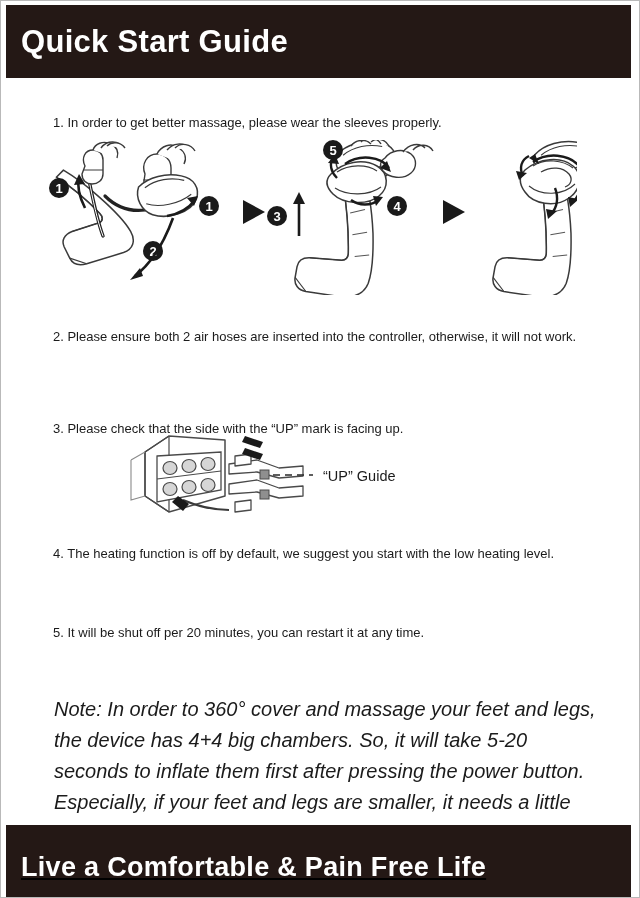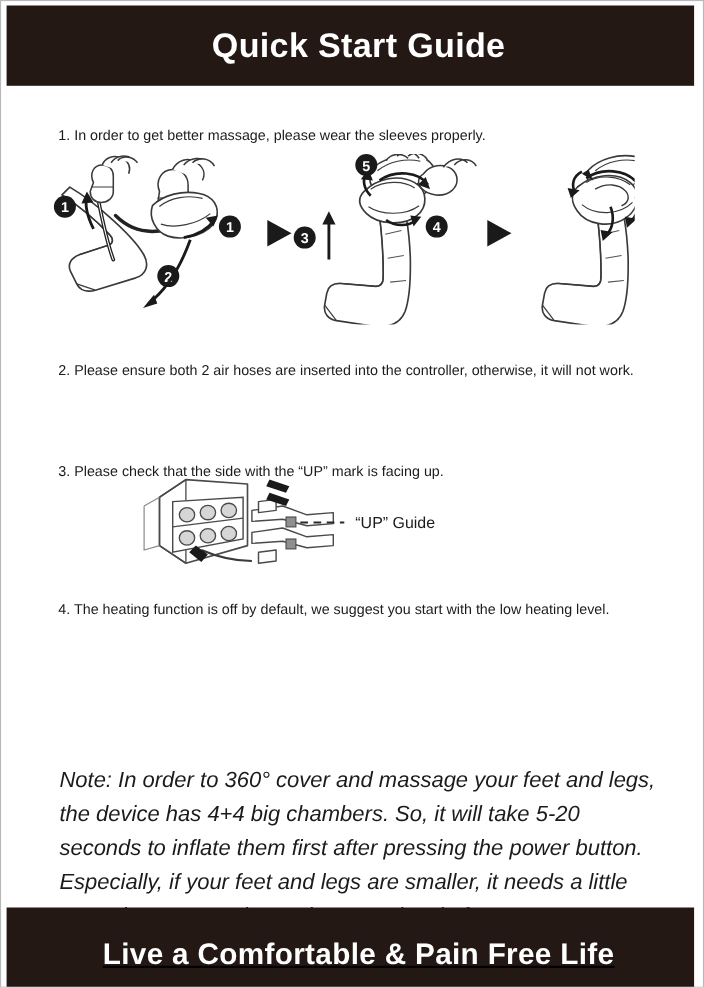--- a/index.html
+++ b/index.html
@@ -24,21 +24,20 @@
   }
 
   
   .banner {
     position: absolute;
     left: 5px;
     right: 8px;
     background: #241815;
     display: flex;
     align-items: center;
-    justify-content: center;
     padding-left: 15px;
   }
   .banner-text {
     color: #ffffff;
     font-weight: bold;
     letter-spacing: 0.3px;
     text-align: center;
     white-space: nowrap;
   }
   #header-banner {
@@ -332,20 +331,21 @@
 
         <g>
           <line x1="156" y1="45" x2="196" y2="45" stroke="#2a2a2a" stroke-width="1.7" stroke-dasharray="7 5"></line>
         </g>
       </svg>
       <div style="position:absolute; left:206px; top:38px; font-size:14.5px; color:#1b1b1b; white-space:nowrap;">“UP” Guide</div>
     </div>
 
     <div id="step-4" class="step">4. The heating function is off by default, we suggest you start with the low heating level.</div>
 
+    <div id="step-5" class="step">5. It will be shut off per 20 minutes, you can restart it at any time.</div>
 
     <div class="note">Note: In order to 360° cover and massage your feet and legs, the device has 4+4 big chambers. So, it will take 5-20 seconds to inflate them first after pressing the power button. Especially, if your feet and legs are smaller, it needs a little more time to experience the same level of massage pressure.</div>
   </div>
 
   <div id="footer-banner" class="banner">
     <div class="banner-text">Live a Comfortable &amp; Pain Free Life</div>
   </div>
 
 </div>
 

